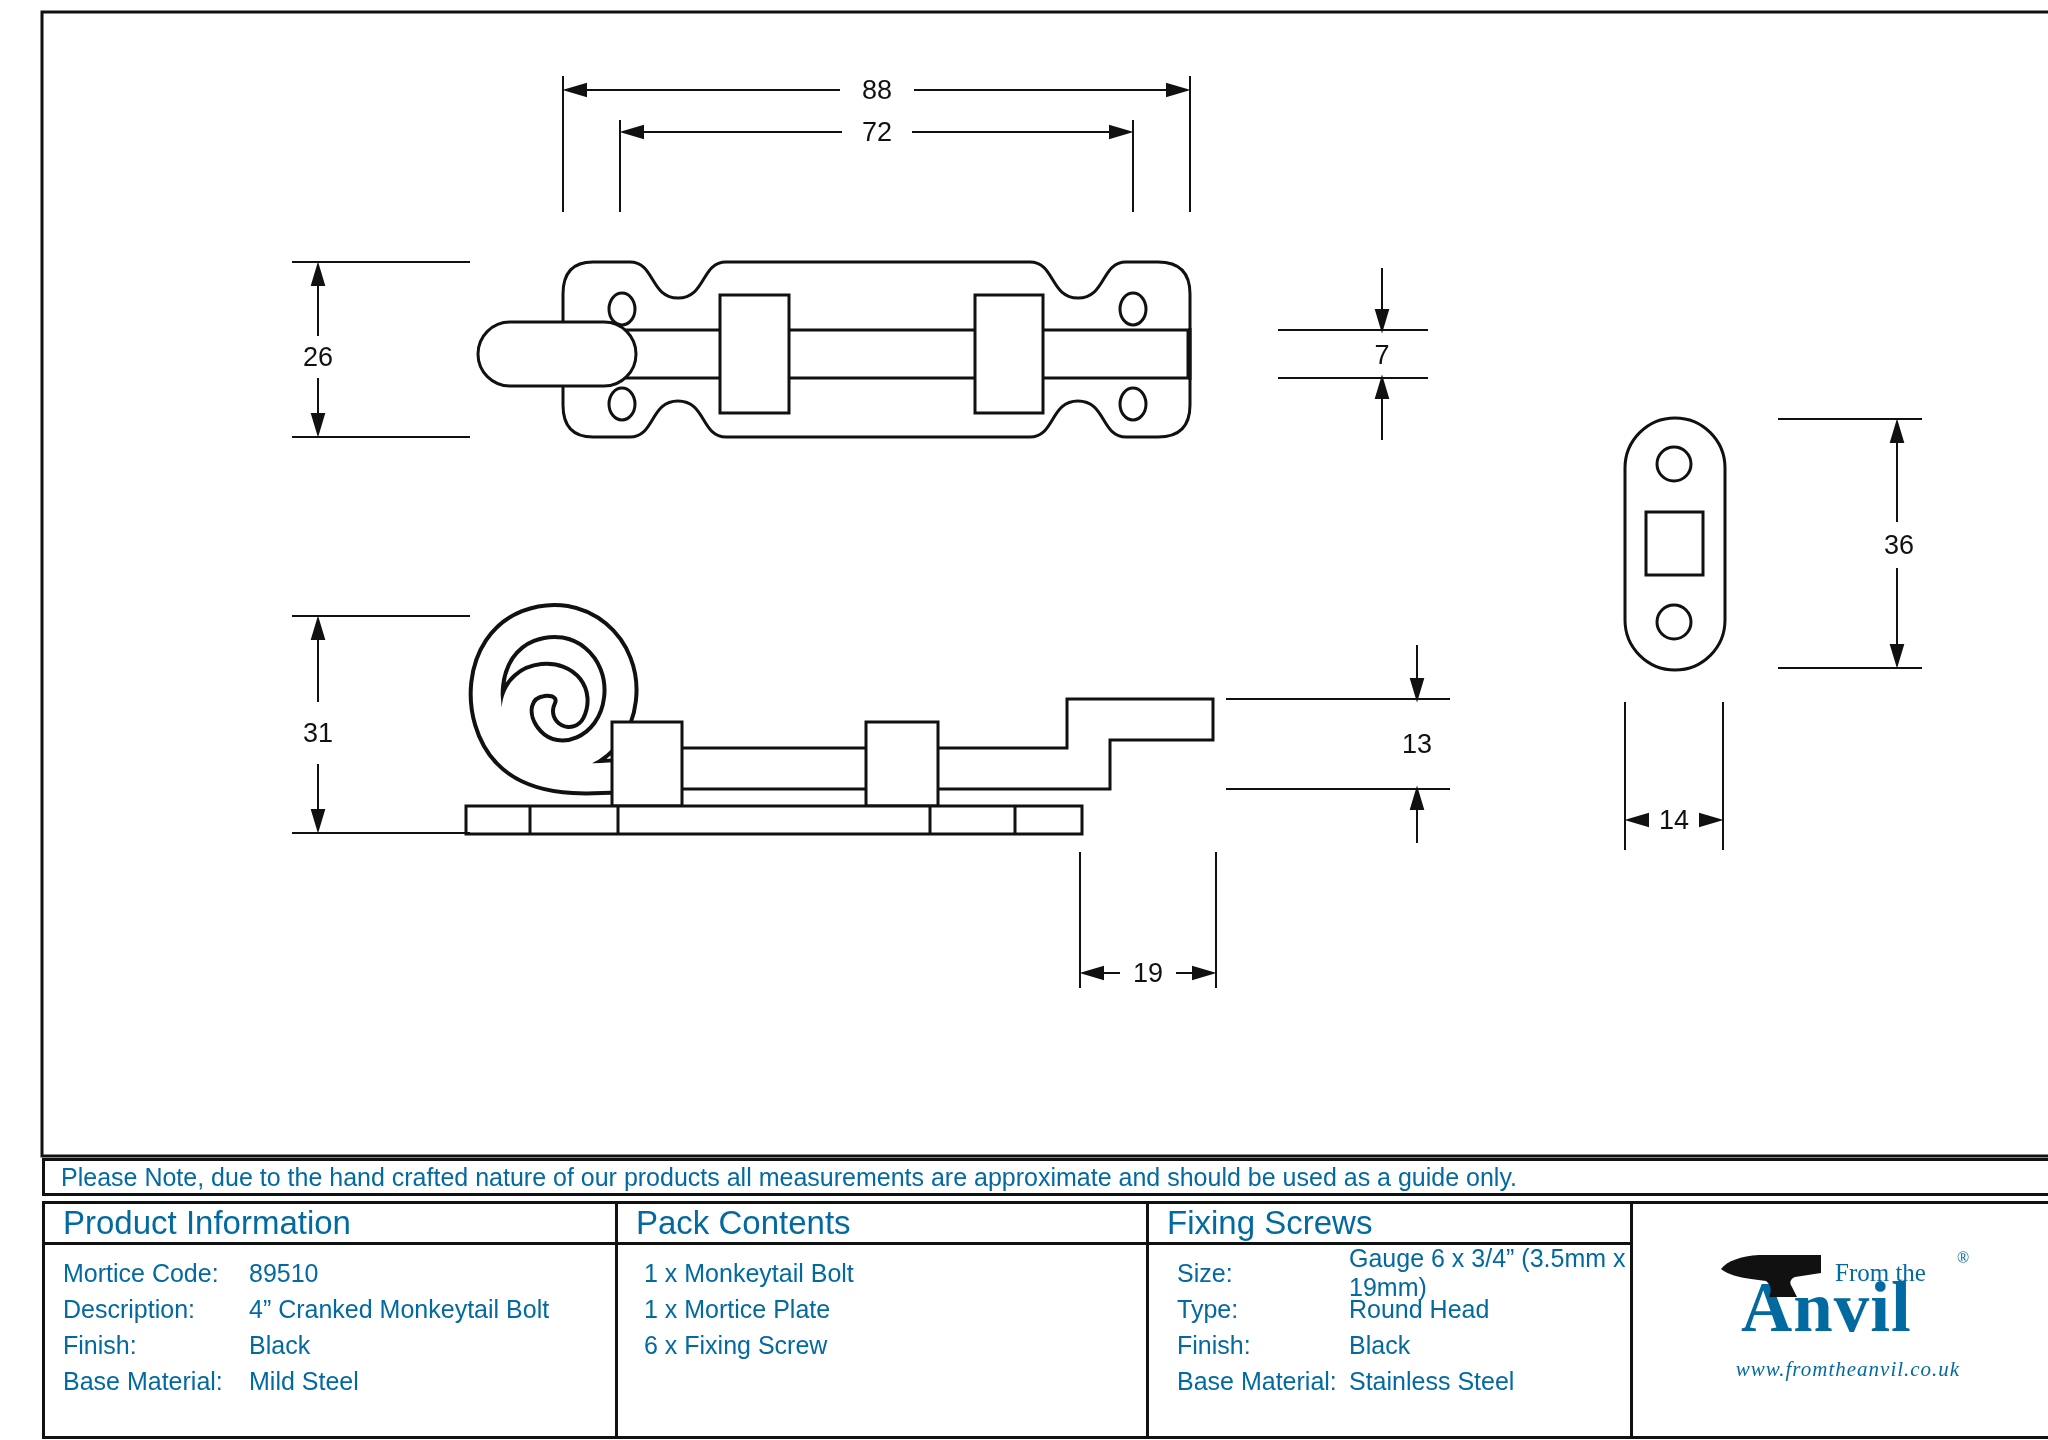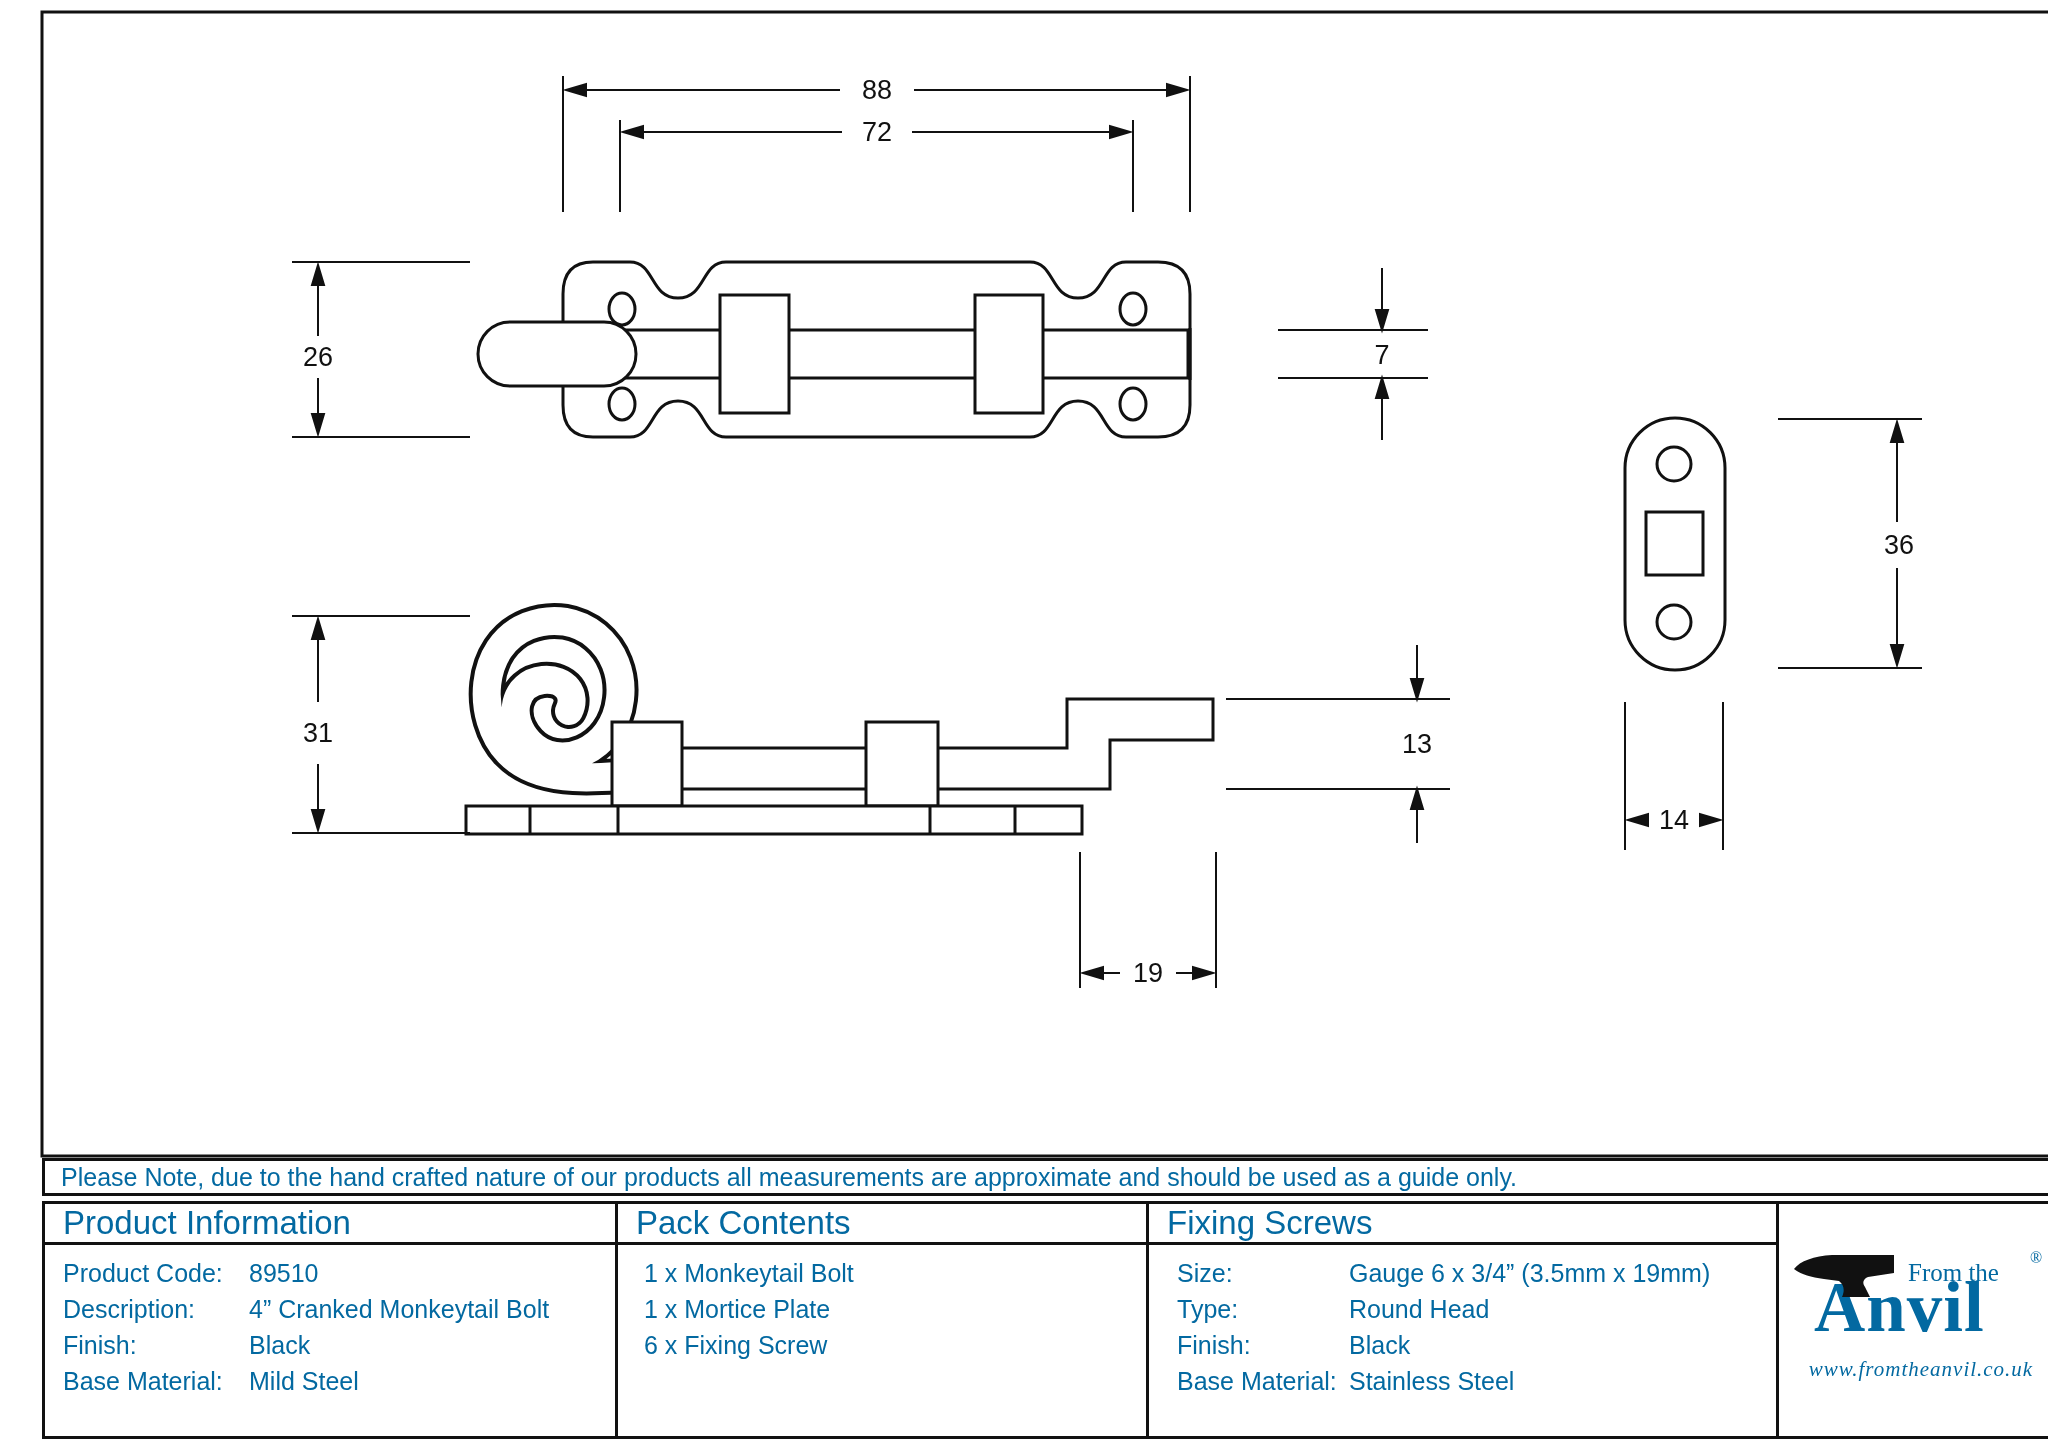--- a/index.html
+++ b/index.html
@@ -184,21 +184,21 @@
   <div class="note-bar">
     <span>Please Note, due to the hand crafted nature of our products all measurements are approximate and should be used as a guide only.</span>
   </div>
 
   <div class="spec-table">
 
     <div class="col" style="width:570px;">
       <div class="col-head">Product Information</div>
       <div class="col-body">
         <div class="kv-row">
-          <span class="kv-label">Product Code:</span>
+          <span class="kv-label">Mortice Code:</span>
           <span class="kv-value">89510</span>
         </div>
         <div class="kv-row">
           <span class="kv-label">Description:</span>
           <span class="kv-value">4” Cranked Monkeytail Bolt</span>
         </div>
         <div class="kv-row">
           <span class="kv-label">Finish:</span>
           <span class="kv-value">Black</span>
         </div>
@@ -211,21 +211,21 @@
 
     <div class="col" style="width:531px;">
       <div class="col-head">Pack Contents</div>
       <div class="col-body">
         <div class="pc-row">1 x Monkeytail Bolt</div>
         <div class="pc-row">1 x Mortice Plate</div>
         <div class="pc-row">6 x Fixing Screw</div>
       </div>
     </div>
 
-    <div class="col fs" style="width:630px;">
+    <div class="col fs" style="width:484px;">
       <div class="col-head">Fixing Screws</div>
       <div class="col-body">
         <div class="kv-row">
           <span class="kv-label">Size:</span>
           <span class="kv-value">Gauge 6 x 3/4” (3.5mm x 19mm)</span>
         </div>
         <div class="kv-row">
           <span class="kv-label">Type:</span>
           <span class="kv-value">Round Head</span>
         </div>

